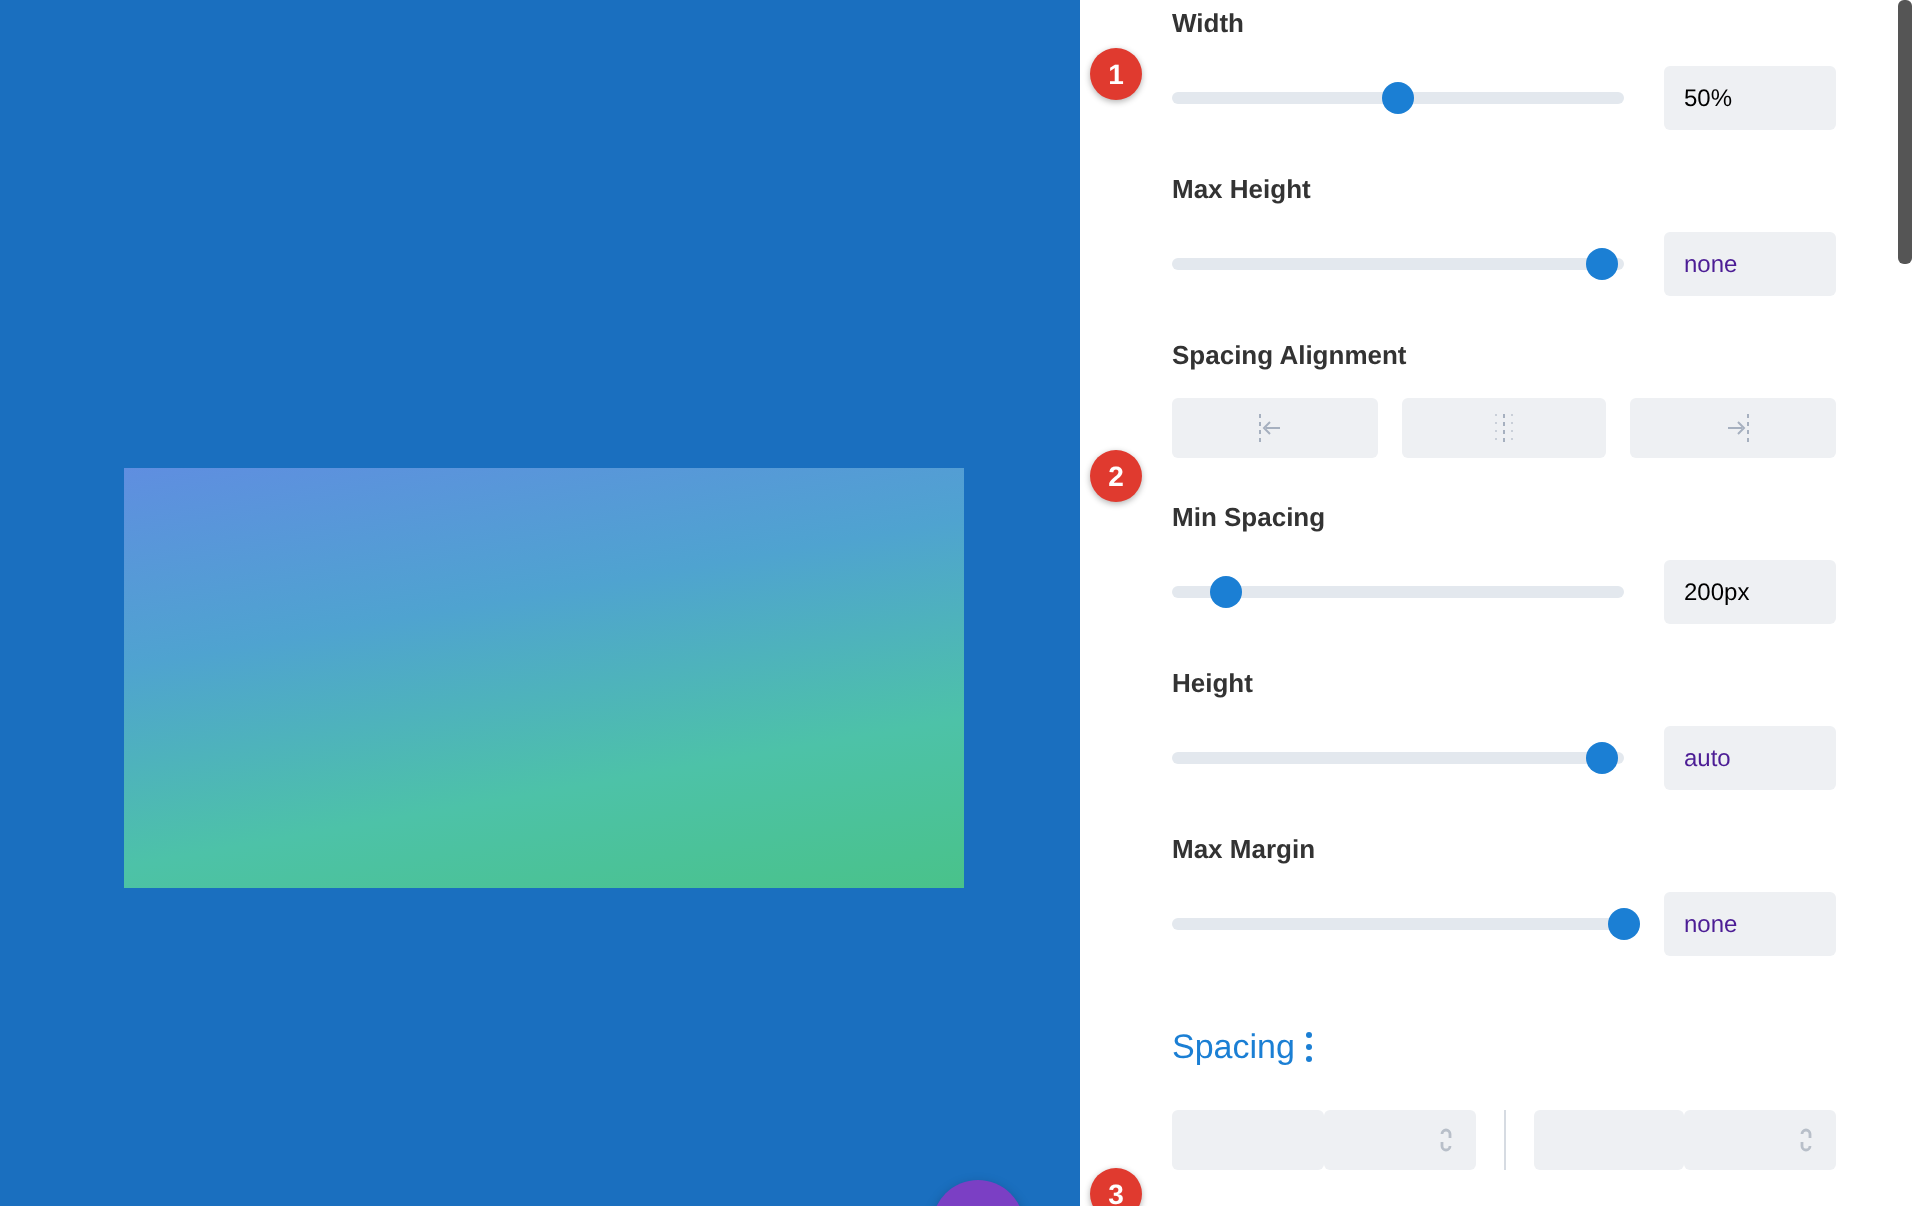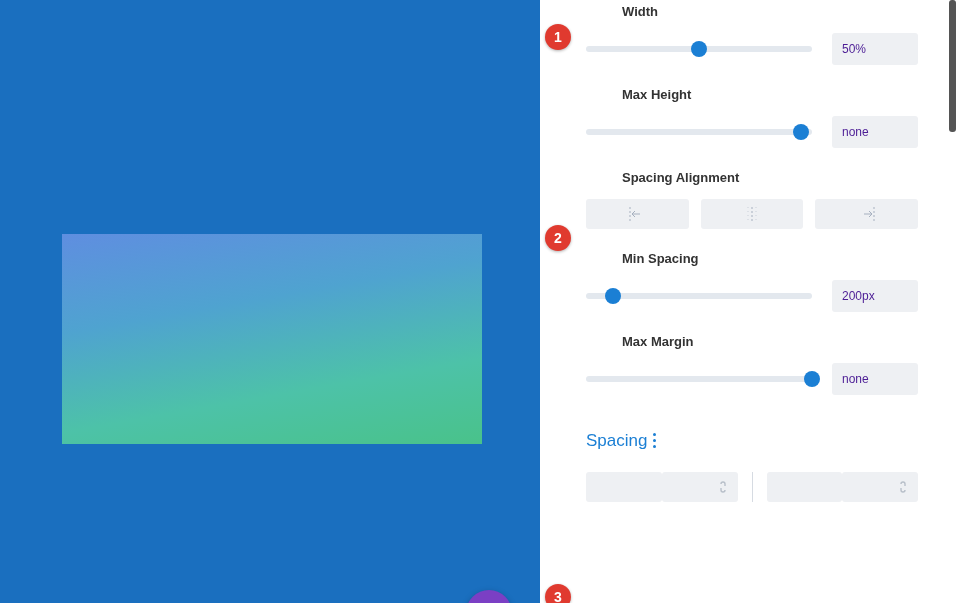--- a/index.html
+++ b/index.html
@@ -4,25 +4,25 @@
 <style>
 * { box-sizing: border-box; margin: 0; padding: 0; }
 body { font-family: -apple-system, BlinkMacSystemFont, "Segoe UI", Helvetica, Arial, sans-serif; font-size: 13px; color: #333; width: 960px; height: 603px; overflow: hidden; position: relative; }
 .canvas { position: absolute; left: 0; top: 0; width: 540px; height: 603px; background: #1a6fbf; }
 .preview-box { position: absolute; left: 62px; top: 234px; width: 420px; height: 210px; background: linear-gradient(170deg, #5f8ee0 0%, #4fa3d0 35%, #4dc2a8 70%, #49c28a 100%); }
 .fab { position: absolute; left: 466px; top: 590px; width: 46px; height: 46px; border-radius: 50%; background: #7b3fc4; box-shadow: 0 2px 6px rgba(0,0,0,0.25); }
 .panel { position: absolute; left: 540px; top: 0; right: 0; height: 603px; background: #fff; padding: 0 12px 0 12px; }
 .panel-inner { padding: 0 30px 0 34px; height: 100%; overflow: hidden; }
 .scrollbar { position: absolute; right: 4px; top: 0; width: 7px; height: 132px; background: #555; border-radius: 3px; }
 .control { margin-bottom: 22px; }
-.control-label { font-size: 13px; font-weight: 600; color: #333; margin-bottom: 14px; display: block; margin-left: 36px; }
+.control-label { font-size: 13px; font-weight: 600; color: #333; margin-bottom: 14px; display: block; }
 .slider-row { display: flex; align-items: center; gap: 20px; }
 .slider-track { position: relative; flex: 1; height: 6px; background: #e3e8ee; border-radius: 3px; }
 .slider-thumb { position: absolute; top: 50%; transform: translate(-50%, -50%); width: 16px; height: 16px; border-radius: 50%; background: #1b7fd4; cursor: pointer; }
-.value-box { width: 86px; height: 32px; background: #eef0f3; border-radius: 3px; display: flex; align-items: center; padding: 0 10px; font-size: 12px; color: #4c1d95; }
+.value-box { width: 86px; height: 32px; background: #eef0f3; border-radius: 3px; display: flex; align-items: center; padding: 0 10px; font-size: 12px; color: #000000; }
 .value-box.muted { color: #4c1d95; }
 .align-row { display: flex; gap: 12px; }
 .align-btn { flex: 1; height: 30px; background: #eef0f3; border-radius: 3px; display: flex; align-items: center; justify-content: center; color: #a6b0bf; cursor: pointer; }
 .align-btn svg { width: 18px; height: 14px; }
 .section-header { display: flex; align-items: center; justify-content: flex-start; margin: 32px 0 18px; }
 .section-title { color: #1b7fd4; font-size: 17px; font-weight: 500; }
 .kebab { display: flex; flex-direction: column; gap: 3px; padding: 6px; cursor: pointer; }
 .kebab span { width: 3px; height: 3px; background: #1b7fd4; border-radius: 50%; }
 .spacing-grid { display: flex; gap: 0; align-items: flex-start; }
 .spacing-pair { flex: 1; display: flex; }
@@ -96,20 +96,29 @@
     <div class="control">
       <span class="control-label">Min Spacing</span>
       <div class="slider-row">
         <div class="slider-track">
           <div class="slider-thumb" style="left:12%"></div>
         </div>
         <div class="value-box">200px</div>
       </div>
     </div>
 
+    <div class="control">
+      <span class="control-label">Height</span>
+      <div class="slider-row">
+        <div class="slider-track">
+          <div class="slider-thumb" style="left:95%"></div>
+        </div>
+        <div class="value-box muted">auto</div>
+      </div>
+    </div>
 
     <div class="control">
       <span class="control-label">Max Margin</span>
       <div class="slider-row">
         <div class="slider-track">
           <div class="slider-thumb" style="left:100%"></div>
         </div>
         <div class="value-box muted">none</div>
       </div>
     </div>

